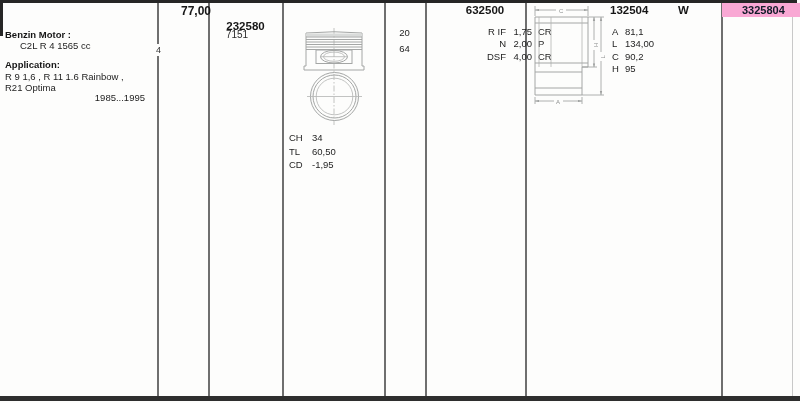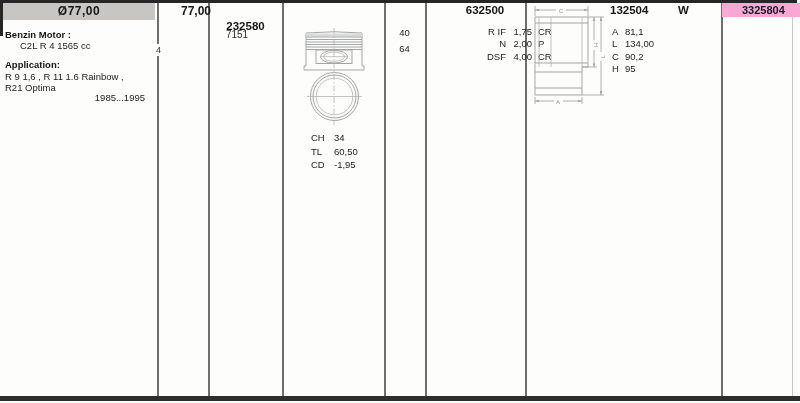--- a/index.html
+++ b/index.html
@@ -37,21 +37,21 @@
   .cyl-count  { left:152px; top:44px; width:13px; height:12px; background:#fdfdfc;
                 font-size:9px; line-height:12px; text-align:center; color:#333; }
 
   
   .piston-number { left:210px; top:20px; width:71px; font-size:11.5px; }
   .piston-code   { left:209px; top:29px; width:56px; font-size:10px; color:#2a2a2a; }
 
   
   .piston-svg { left:299px; top:26px; }
   .piston-specs { left:289px; top:131px; font-size:9.5px; }
-  .spec-row { display:flex; height:13.5px; line-height:13.5px;margin-left:22px; }
+  .spec-row { display:flex; height:13.5px; line-height:13.5px; }
   .p-lbl { width:23px; }
 
   
   .pin-top    { left:385px; top:27px; width:39px; font-size:9.5px; }
   .pin-bottom { left:385px; top:43px; width:39px; font-size:9.5px; }
 
   
   .rings-number { left:426px; top:4px; width:118px; font-size:11.5px; }
   .rings-specs  { left:426px; top:26px; font-size:9.5px; }
   .r-row { display:flex; height:12.4px; line-height:12.4px;padding-left:48px; }
@@ -87,21 +87,20 @@
   <div class="abs border-bottom"></div>
   <div class="abs v-line vl1"></div>
   <div class="abs v-line vl2"></div>
   <div class="abs v-line vl3"></div>
   <div class="abs v-line vl4"></div>
   <div class="abs v-line vl5"></div>
   <div class="abs v-line vl6"></div>
   <div class="abs v-line vl7"></div>
   <div class="abs v-line faint"></div>
 
-  <div class="abs bore-header b ctr">Ø77,00</div>
   <div class="abs motor-label b">Benzin Motor :</div>
   <div class="abs motor-value">C2L R 4 1565 cc</div>
   <div class="abs app-label b">Application:</div>
   <div class="abs app-line1">R 9 1,6 , R 11 1.6 Rainbow ,</div>
   <div class="abs app-line2">R21 Optima</div>
   <div class="abs years">1985...1995</div>
 
   <div class="abs bore-value b ctr">77,00</div>
   <div class="abs cyl-count">4</div>
 
@@ -138,21 +137,21 @@
     <div class="spec-row">
       <span class="p-lbl">TL</span>
       <span>60,50</span>
     </div>
     <div class="spec-row">
       <span class="p-lbl">CD</span>
       <span>-1,95</span>
     </div>
   </div>
 
-  <div class="abs pin-top ctr">40</div>
+  <div class="abs pin-top ctr">20</div>
   <div class="abs pin-bottom ctr">64</div>
 
   <div class="abs rings-number b ctr">632500</div>
   <div class="abs rings-specs">
     <div class="r-row">
       <span class="r-lbl">R IF</span>
       <span class="r-val">1,75</span>
       <span class="r-suf">CR</span>
     </div>
     <div class="r-row">

